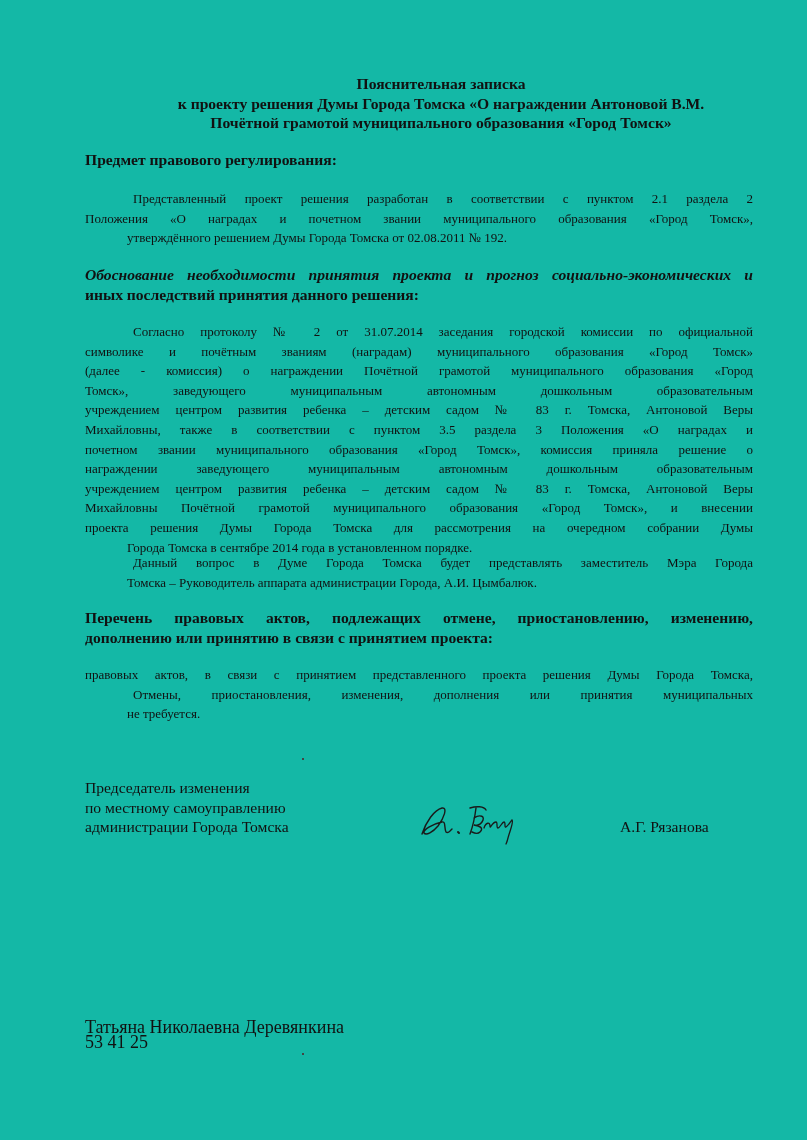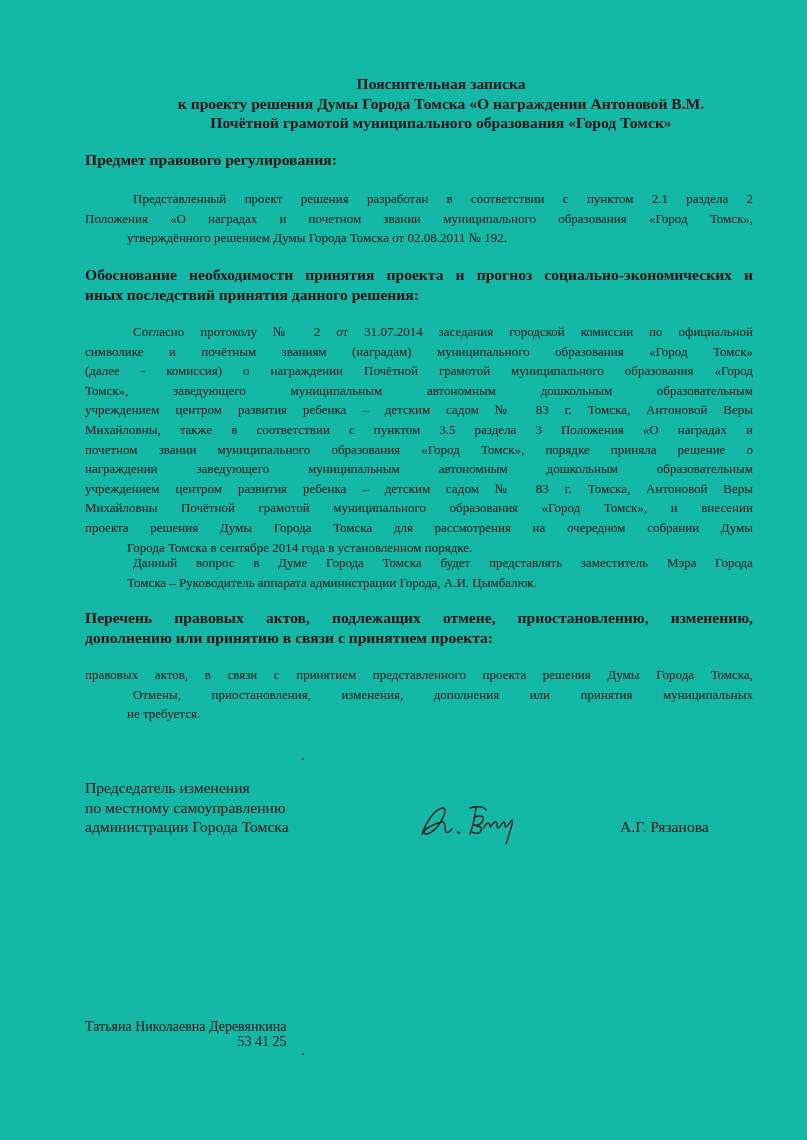--- a/index.html
+++ b/index.html
@@ -71,23 +71,22 @@
       position: absolute;
       left: 418px;
       top: 800px;
       width: 110px;
       height: 45px;
     }
     .footer {
       position: absolute;
       left: 85px;
       top: 1020px;
-      font-size: 14px;
+      font-size: 18px;
       line-height: 14.8px;
-      text-align: right;
     }
     .speck {
       position: absolute;
       width: 2px; height: 2px;
       background: #444;
     }
   </style>
 </head>
 <body>
 
@@ -101,32 +100,32 @@
 
   <div class="section-heading" style="top:150px;">Предмет правового регулирования:</div>
 
   <div class="para" style="top:189px; text-indent:0;">
     <span class="ln first">Представленный проект решения разработан в соответствии с пунктом 2.1 раздела 2</span>
     <span class="ln">Положения «О наградах и почетном звании муниципального образования «Город Томск»,</span>
     <span class="ln last">утверждённого решением Думы Города Томска от 02.08.2011 № 192.</span>
   </div>
 
   <div class="section-heading" style="top:265px;">
-    <span style="display:block; text-align:justify; text-align-last:justify;">Обоснование необходимости принятия проекта и прогноз социально-экономических и</span>
+    <span style="display:block; text-align:justify; text-align-last:justify;font-style:italic;">Обоснование необходимости принятия проекта и прогноз социально-экономических и</span>
     <span style="display:block;font-family:Liberation Serif, serif;">иных последствий принятия данного решения:</span>
   </div>
 
   <div class="para" style="top:322px; text-indent:0;">
     <span class="ln first">Согласно протоколу № 2 от 31.07.2014  заседания городской комиссии по официальной</span>
     <span class="ln">символике и почётным званиям (наградам) муниципального образования «Город Томск»</span>
     <span class="ln">(далее - комиссия) о награждении Почётной грамотой муниципального образования «Город</span>
     <span class="ln">Томск», заведующего муниципальным автономным дошкольным образовательным</span>
     <span class="ln">учреждением центром развития ребенка – детским садом № 83 г. Томска, Антоновой Веры</span>
     <span class="ln">Михайловны, также в соответствии с пунктом 3.5 раздела 3 Положения «О наградах и</span>
-    <span class="ln">почетном звании муниципального образования «Город Томск», порядке приняла решение о</span>
+    <span class="ln">почетном звании муниципального образования «Город Томск», комиссия приняла решение о</span>
     <span class="ln">награждении заведующего муниципальным автономным дошкольным образовательным</span>
     <span class="ln">учреждением центром развития ребенка – детским садом № 83 г. Томска, Антоновой Веры</span>
     <span class="ln">Михайловны Почётной грамотой муниципального образования «Город Томск», и внесении</span>
     <span class="ln">проекта решения Думы Города Томска для рассмотрения на очередном собрании Думы</span>
     <span class="ln last">Города Томска в сентябре 2014 года в установленном порядке.</span>
   </div>
 
   <div class="para" style="top:553px; text-indent:0;">
     <span class="ln first">Данный вопрос в Думе Города Томска будет представлять заместитель Мэра Города</span>
     <span class="ln last">Томска – Руководитель аппарата администрации Города, А.И. Цымбалюк.</span>

